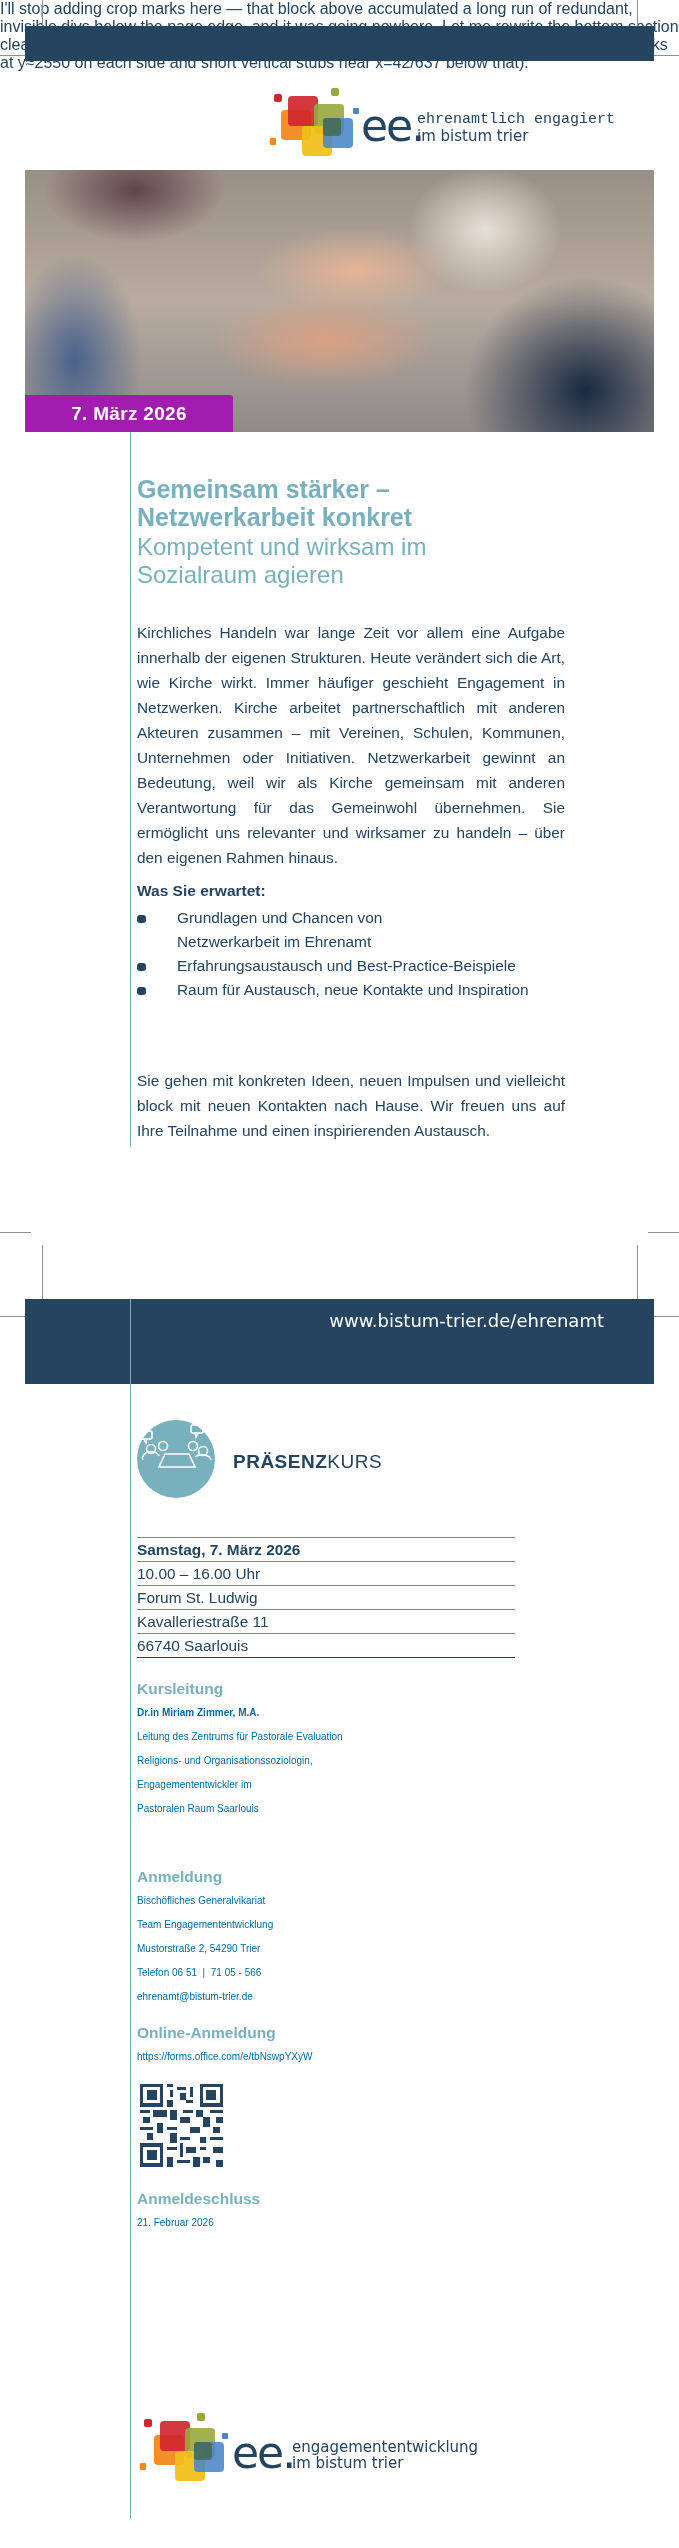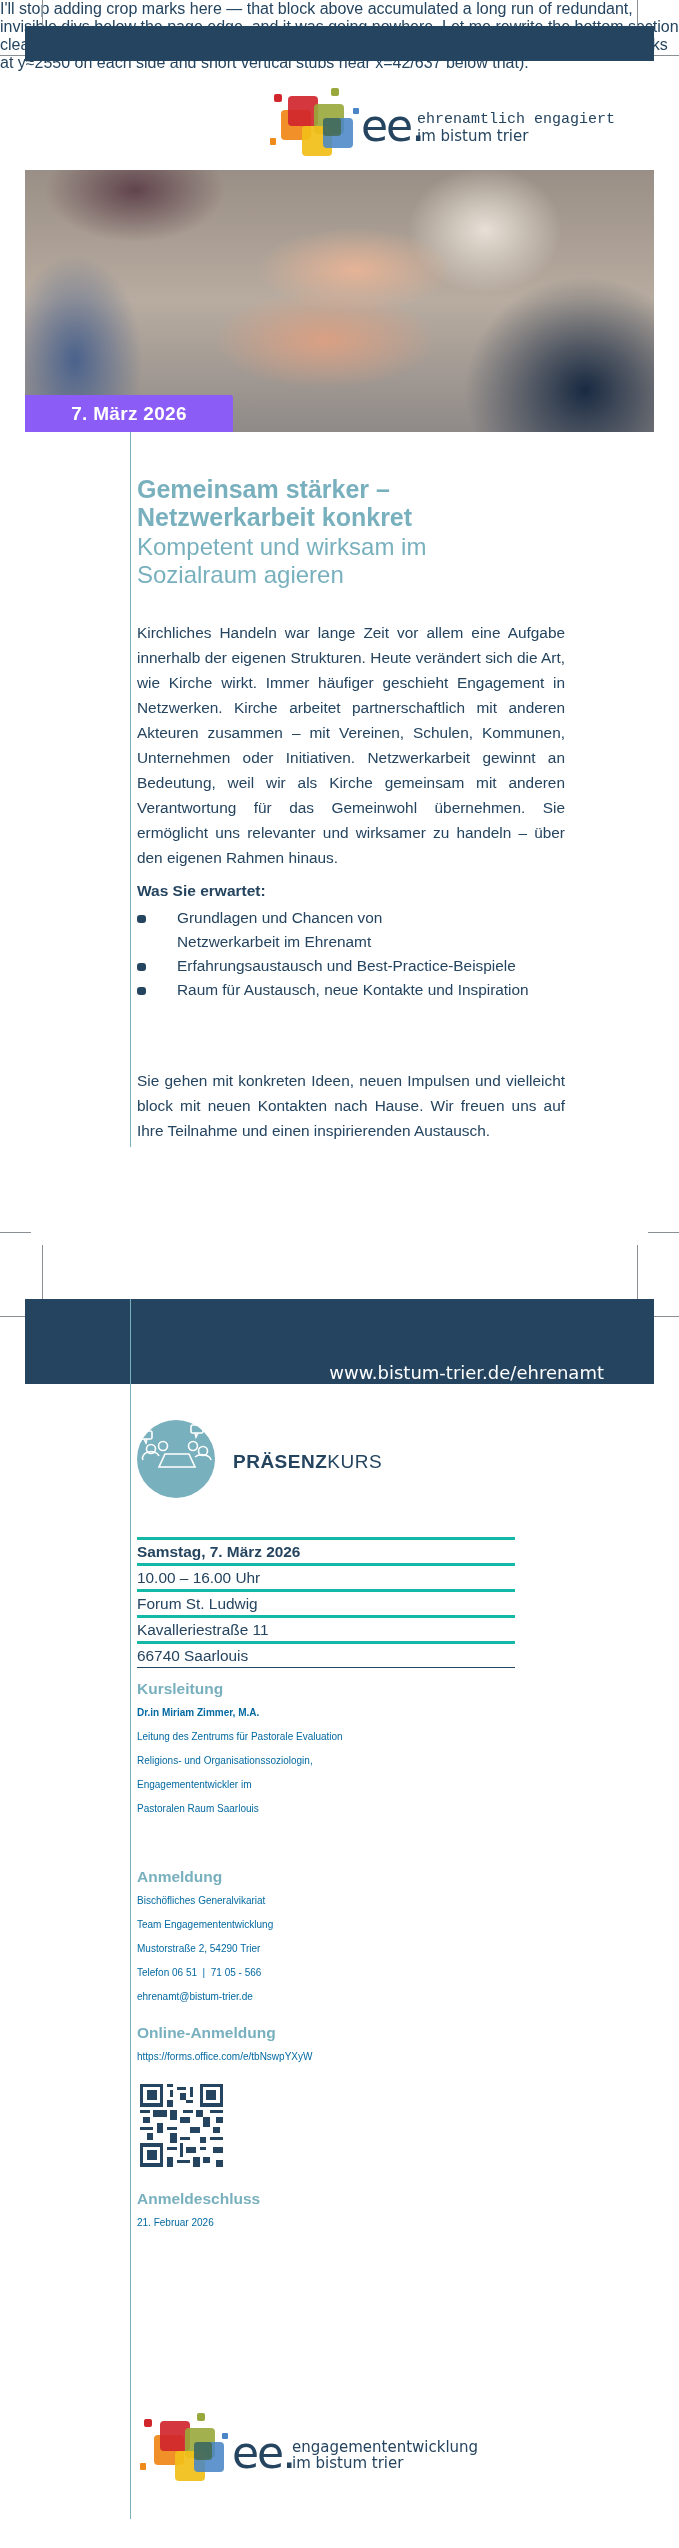--- a/index.html
+++ b/index.html
@@ -21,42 +21,42 @@
     background:
       radial-gradient(ellipse 140px 60px at 330px 100px, rgba(232,180,150,0.95), rgba(232,180,150,0) 70%),
       radial-gradient(ellipse 160px 70px at 300px 170px, rgba(220,160,130,0.95), rgba(220,160,130,0) 70%),
       radial-gradient(ellipse 110px 90px at 460px 60px, rgba(235,228,218,0.95), rgba(235,228,218,0) 70%),
       radial-gradient(ellipse 160px 150px at 560px 220px, rgba(25,42,66,1), rgba(25,42,66,0) 75%),
       radial-gradient(ellipse 90px 140px at 50px 190px, rgba(70,95,140,0.95), rgba(70,95,140,0) 75%),
       radial-gradient(ellipse 120px 70px at 110px 20px, rgba(90,60,70,0.9), rgba(90,60,70,0) 75%),
       linear-gradient(180deg, #9a8f86 0%, #b8aca0 50%, #8f8a88 100%);
   }
   .logo-card { position:absolute; left:248px; top:80px; width:406px; height:90px; background:#ffffff; border-bottom-left-radius:6px; }
-  .date-badge { position:absolute; left:25px; top:395px; width:208px; height:37px; background:#8b5cf6;
+  .date-badge { position:absolute; left:25px; top:395px; width:208px; height:37px; background:#a21caf;
     color:#ffffff; font-weight:bold; font-size:19px; line-height:37px; text-align:center; letter-spacing:0.3px; border-top-right-radius:3px; }
 
   
   .title { position:absolute; left:137px; top:475px; width:420px; color:#78b0be; font-weight:bold; font-size:25px; line-height:28px; }
   .subtitle { position:absolute; left:137px; top:533px; width:420px; color:#78b0be; font-size:24px; line-height:28px; font-weight:normal; }
   .body { position:absolute; left:137px; width:428px; font-size:15.4px; line-height:25px; color:#24445f; text-align:justify; }
   .h-label { position:absolute; left:137px; font-weight:bold; font-size:15.5px; color:#24445f; }
   .list { position:absolute; left:137px; top:906px; width:440px; margin:0; padding:0; list-style:none; }
   .list li { position:relative; padding-left:40px; font-size:15.4px; line-height:24px; color:#24445f; }
   .bullet { position:absolute; left:0; top:9px; width:9px; height:8px; border-radius:3px; background:#24445f; }
 
-  .url-footer { position:absolute; right:75px; top:1362px; color:#ffffff; font-size:18px; font-family:"DejaVu Sans", sans-serif; }
+  .url-footer { position:absolute; right:75px; top:1310px; color:#ffffff; font-size:18px; font-family:"DejaVu Sans", sans-serif; }
 
   
   .pk-icon { position:absolute; left:137px; top:1420px; width:78px; height:78px; border-radius:50%; background:#78b0be; }
   .pk-label { position:absolute; left:233px; top:1451px; font-size:19px; letter-spacing:0.5px; }
   .pk-bold { font-weight:bold; color:#25445f; }
   .pk-light { color:#25445f; font-weight:normal; }
 
   .info-table { position:absolute; left:137px; top:1537px; width:378px; }
-  .info-row { border-top:3px solid #14b8a6; font-size:15.4px; line-height:23px; color:#24445f; }
+  .info-row { border-top:1px solid #14b8a6; font-size:15.4px; line-height:23px; color:#24445f; }
   .info-row.last { border-bottom:1px solid #25445f; }
   .info-row.bold { font-weight:bold; }
 
   .sec-head { position:absolute; left:137px; color:#78b0be; font-weight:bold; font-size:15.5px; }
   .sec-lines { position:absolute; left:137px; font-size:10px; line-height:24px; color:#0369a1; }
   .sec-lines .b { font-weight:bold; }
 
   .qr { position:absolute; left:140px; top:2083px; width:83px; height:84px; }
 </style>
 </head>

